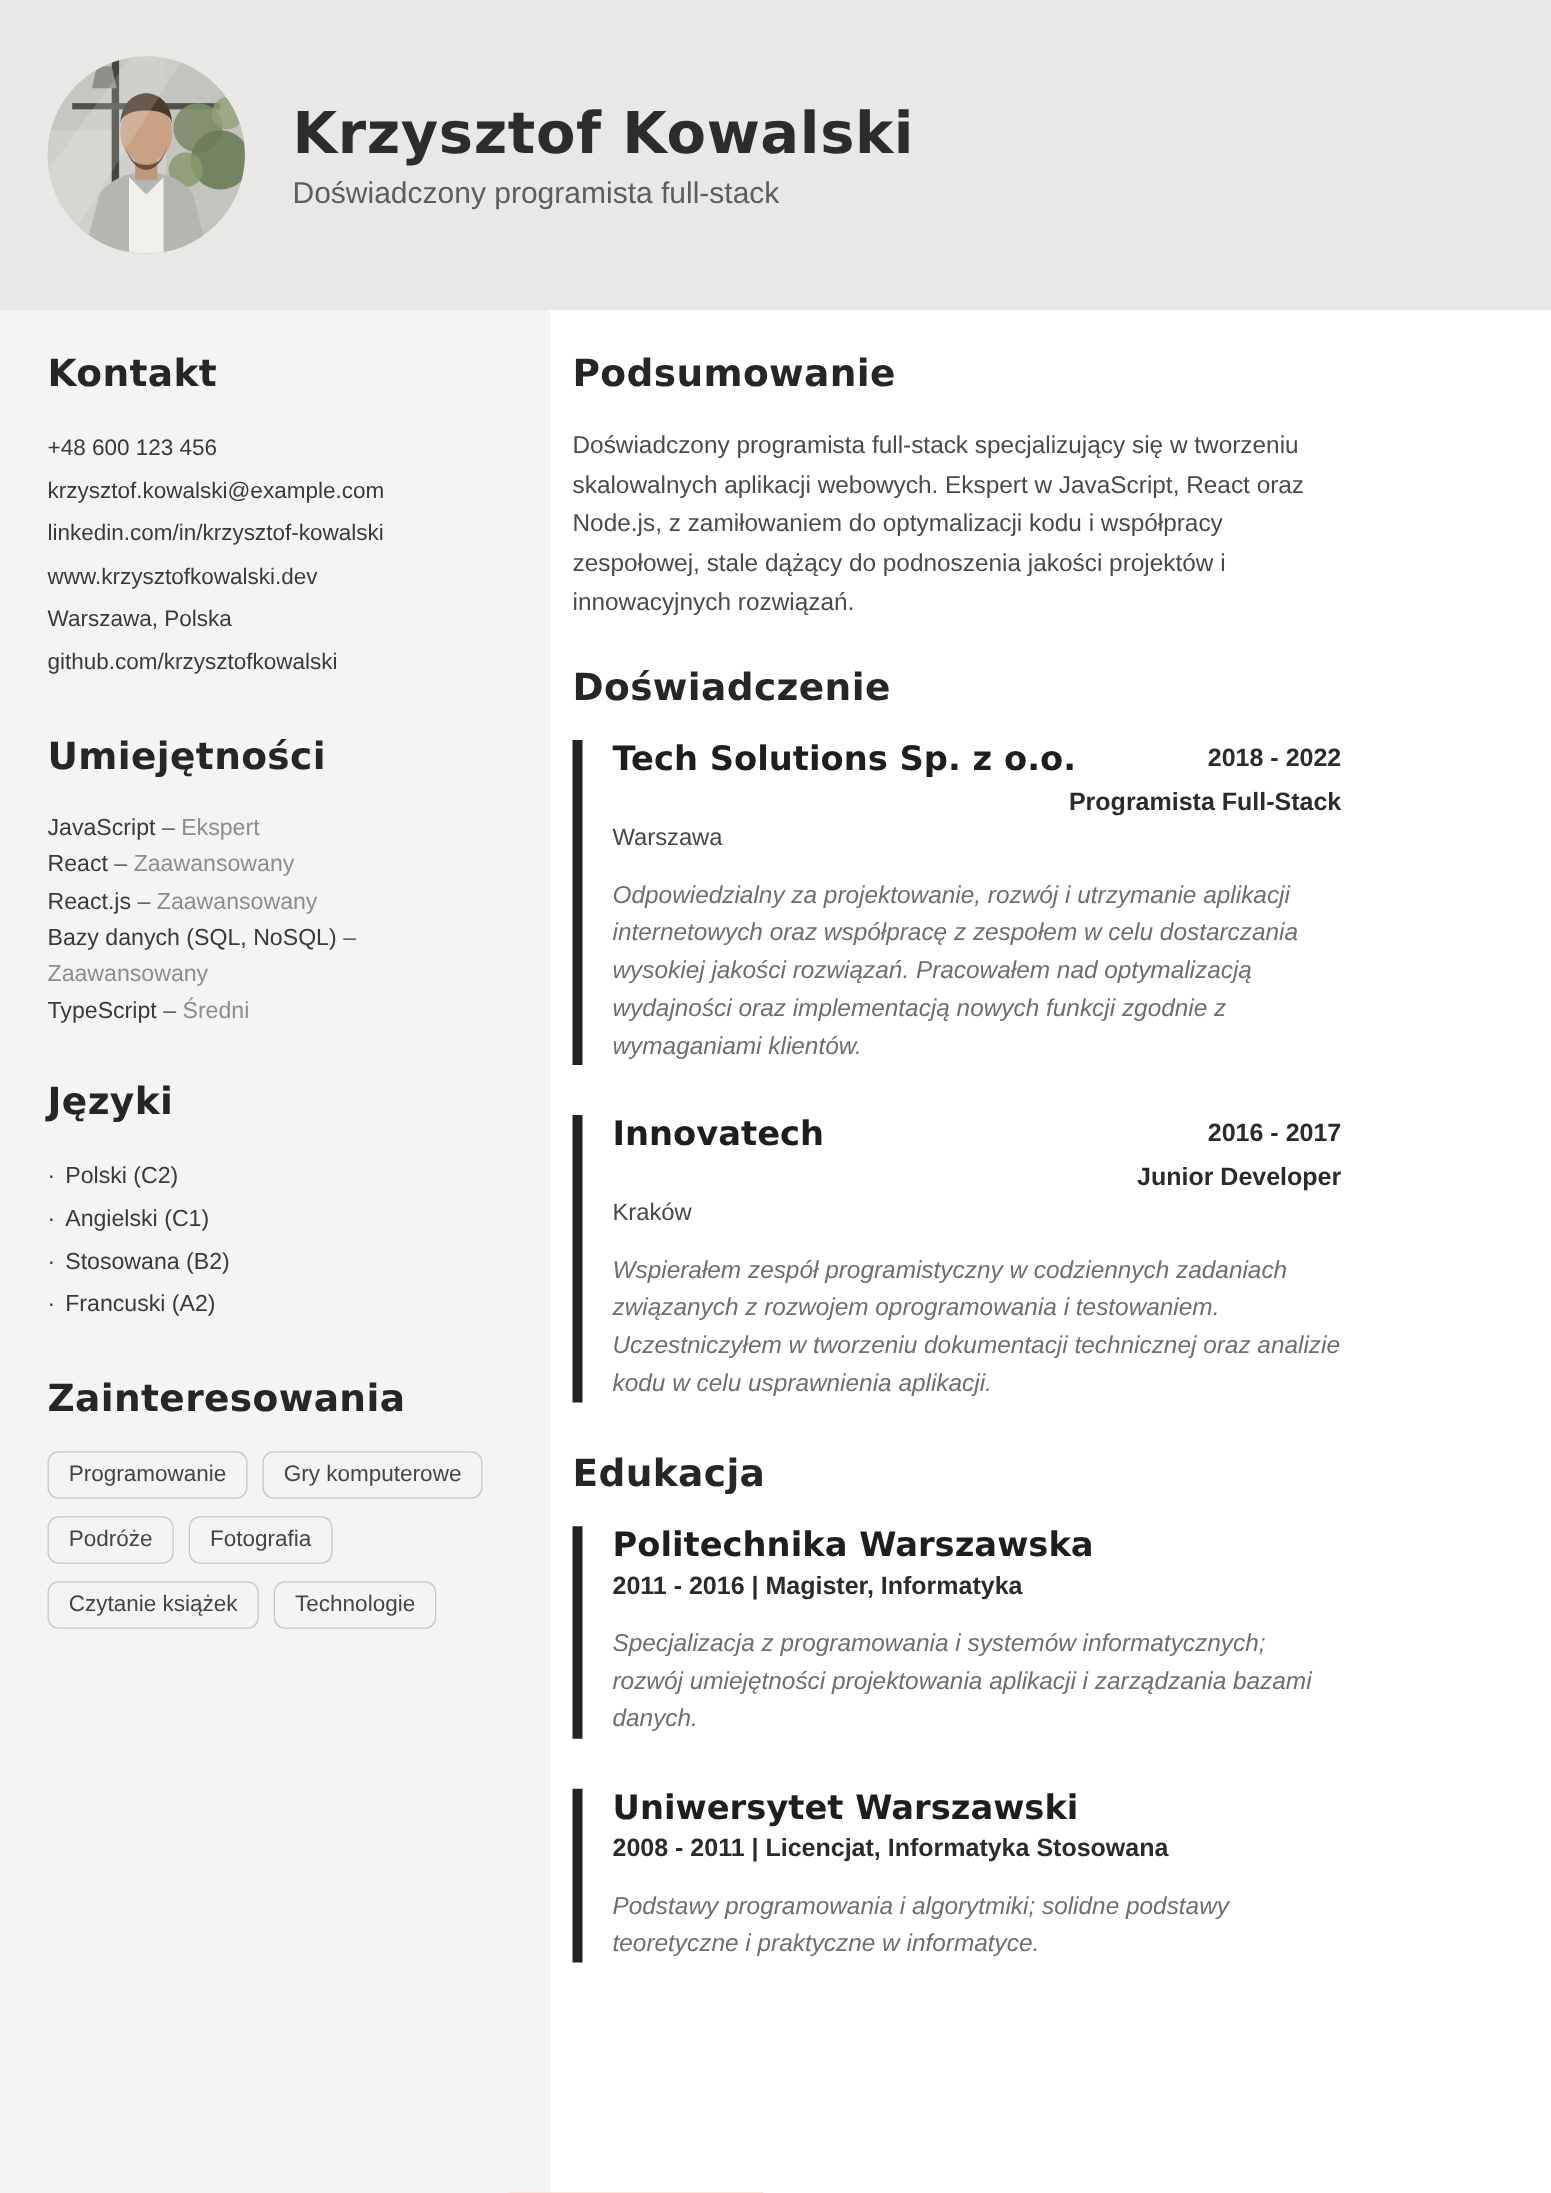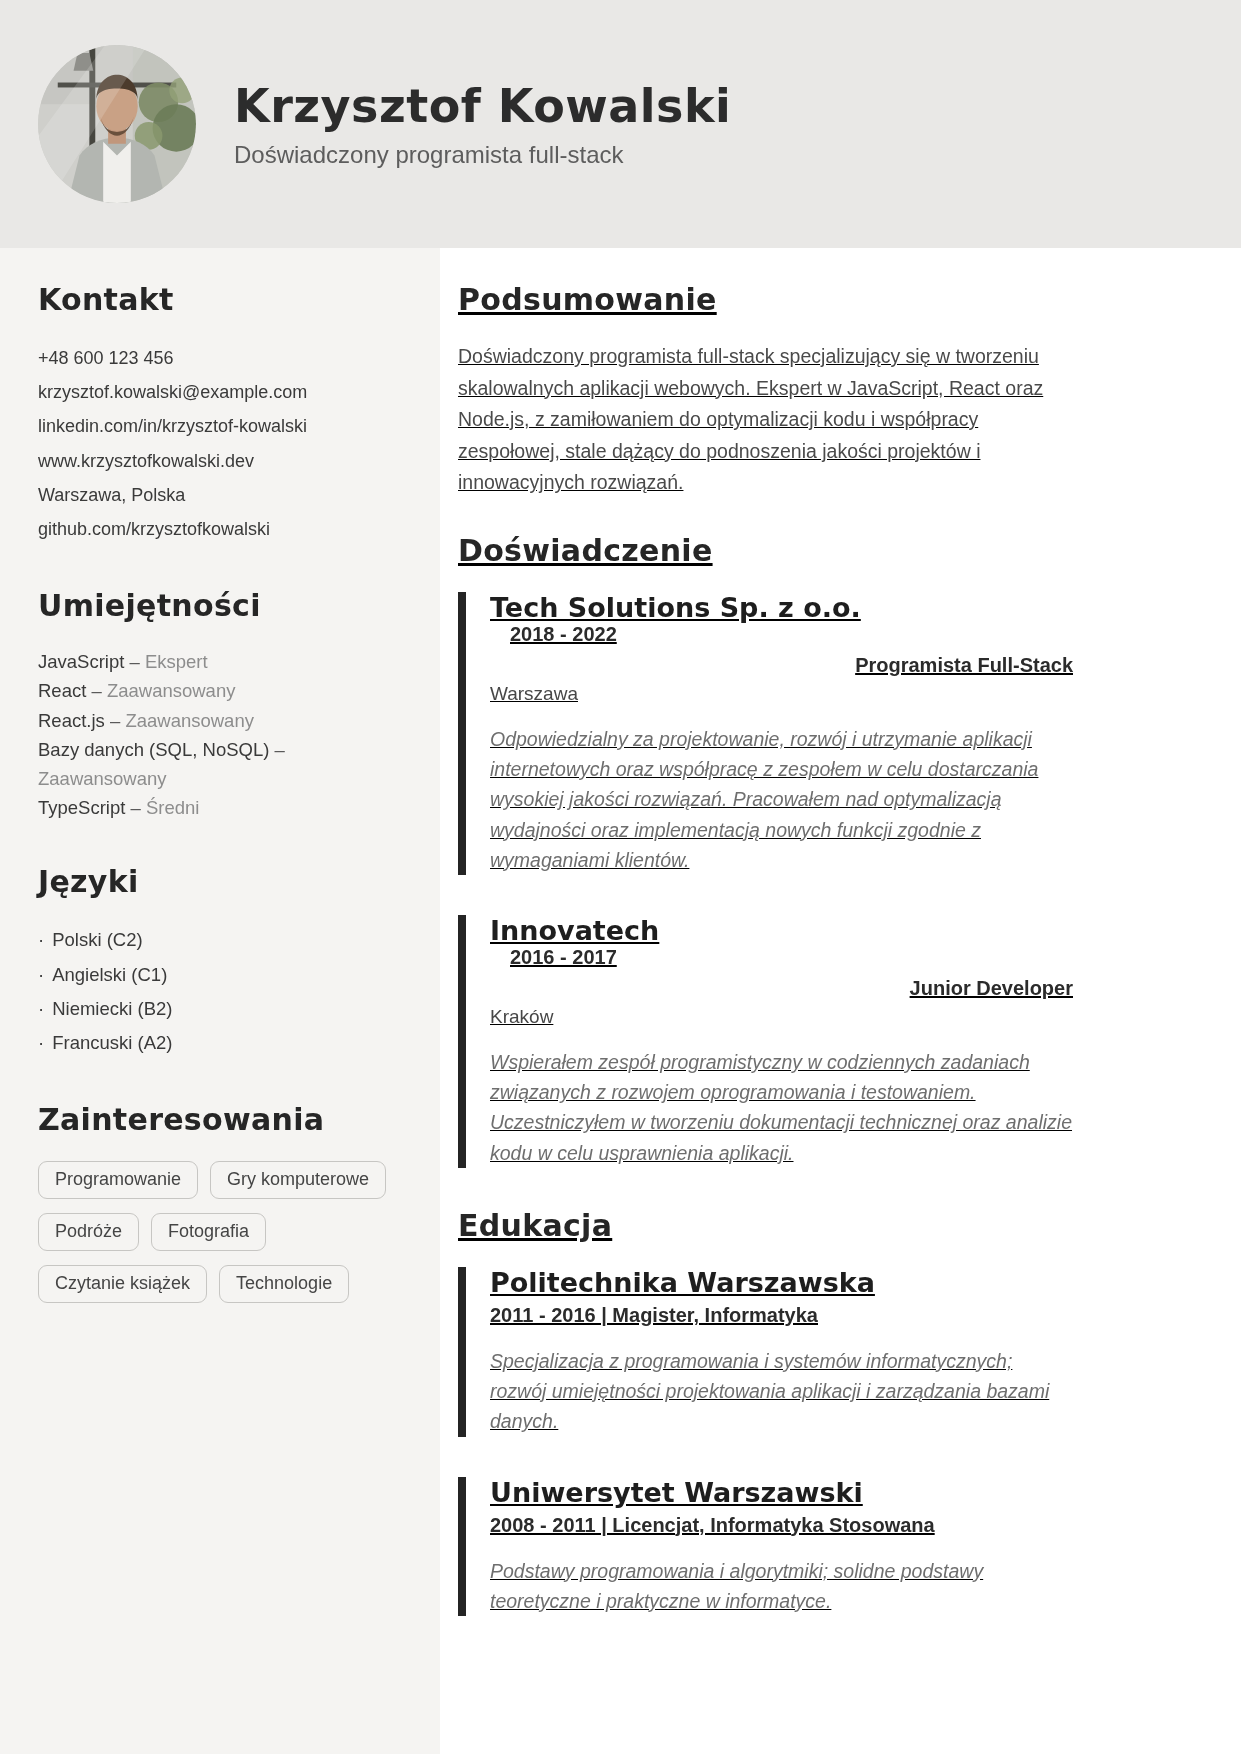--- a/index.html
+++ b/index.html
@@ -29,21 +29,20 @@
 
   
   .columns { display:flex; flex:1; align-items:stretch; }
   .sidebar {
     width:440px; flex-shrink:0; background:#f5f4f2;
     padding:34px 40px 60px 38px;
   }
   .main {
     flex:1; background:#ffffff;
     padding:34px 168px 95px 18px;
-    text-decoration:underline;
   }
 
   h2.side-title, h2.main-title {
     font-size:30px; font-weight:700; color:#262626; letter-spacing:0.3px;
     font-family:"DejaVu Sans","Liberation Sans",sans-serif;
     margin-bottom:24px;
   }
   .side-section { margin-bottom:42px; }
   .side-section:last-child { margin-bottom:0; }
 
@@ -66,21 +65,21 @@
   
   .main-section { margin-bottom:30px; }
   .summary-text {
     font-size:19.5px; color:#4a4a4a; line-height:1.62; max-width:640px;
     margin-bottom:34px;
   }
   .entry {
     border-left:8px solid #242424; padding-left:24px; margin-bottom:40px;
     max-width:640px;
   }
-  .entry-head { display:flex; justify-content:space-between; align-items:flex-start;flex-direction:column; }
+  .entry-head { display:flex; justify-content:space-between; align-items:center; }
   .entry-company {
     font-size:27px; font-weight:700; color:#1e1e1e;
     font-family:"DejaVu Sans","Liberation Sans",sans-serif;
   }
   .entry-dates { font-size:20px; font-weight:700; color:#2b2b2b; white-space:nowrap; margin-left:20px; }
   .entry-role { font-size:20px; font-weight:700; color:#2b2b2b; margin-top:8px;text-align:right; }
   .entry-location { font-size:19px; color:#474747; margin-top:6px; }
   .entry-desc { font-size:19.5px; font-style:italic; color:#6e6e6e; line-height:1.55; margin-top:19px; }
 
   .edu-details { font-size:20px; font-weight:700; color:#2b2b2b; margin-top:6px; }
@@ -170,21 +169,21 @@
 
       <div class="side-section">
         <h2 class="side-title">Języki</h2>
         <div class="lang-item">
           <span class="lang-bullet">·</span><span>Polski (C2)</span>
         </div>
         <div class="lang-item">
           <span class="lang-bullet">·</span><span>Angielski (C1)</span>
         </div>
         <div class="lang-item">
-          <span class="lang-bullet">·</span><span>Niemiecki (B2)</span>
+          <span class="lang-bullet">·</span><span>Stosowana (B2)</span>
         </div>
         <div class="lang-item">
           <span class="lang-bullet">·</span><span>Francuski (A2)</span>
         </div>
       </div>
 
       <div class="side-section">
         <h2 class="side-title">Zainteresowania</h2>
         <div class="tags">
           <span class="tag">Programowanie</span>

